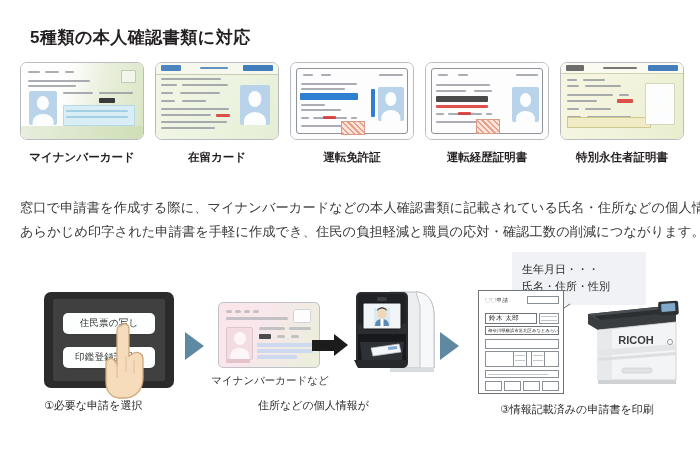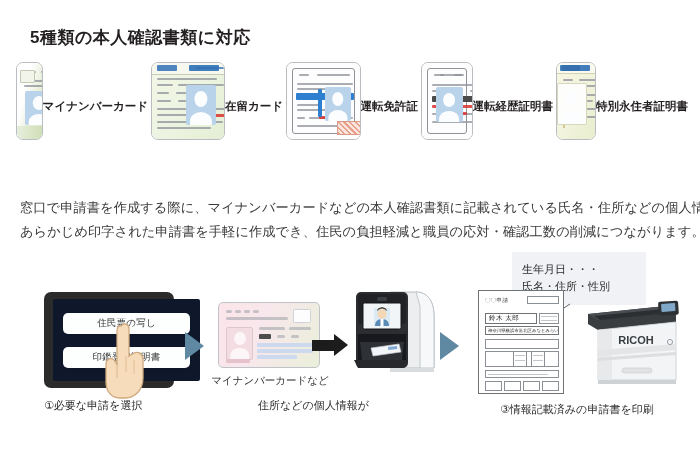--- a/index.html
+++ b/index.html
@@ -34,20 +34,21 @@
     left: 16px;
     top: 62px;
     width: 672px;
     display: flex;
     justify-content: space-between;
     align-items: flex-start;
   }
   .card-cell {
     width: 132px;
     display: flex;
+    flex-direction: column;
     align-items: center;
     justify-content: space-between;
   }
   .card-art {
     width: 124px;
     height: 78px;
     border-radius: 7px;
     border: 1px solid #b9bcc0;
     position: relative;
     overflow: hidden;
@@ -212,24 +213,23 @@
     position: absolute;
     left: 44px; top: 42px;
     width: 130px; height: 96px;
     background: #2b2b2b;
     border-radius: 7px;
     box-sizing: border-box;
     padding: 7px 9px;
   }
   .tablet-screen {
     width: 100%; height: 100%;
-    background: #0f172a;
+    background: #404040;
     border-radius: 2px;
     position: relative;
-    padding-left: 35px;
   }
   .tablet-btn {
     position: absolute;
     left: 10px; right: 10px;
     height: 21px;
     background: #fdfefe;
     border-radius: 5px;
     box-shadow: 0 1px 2px rgba(0,0,0,.10);
     font-size: 9.5px;
     color: #333;

